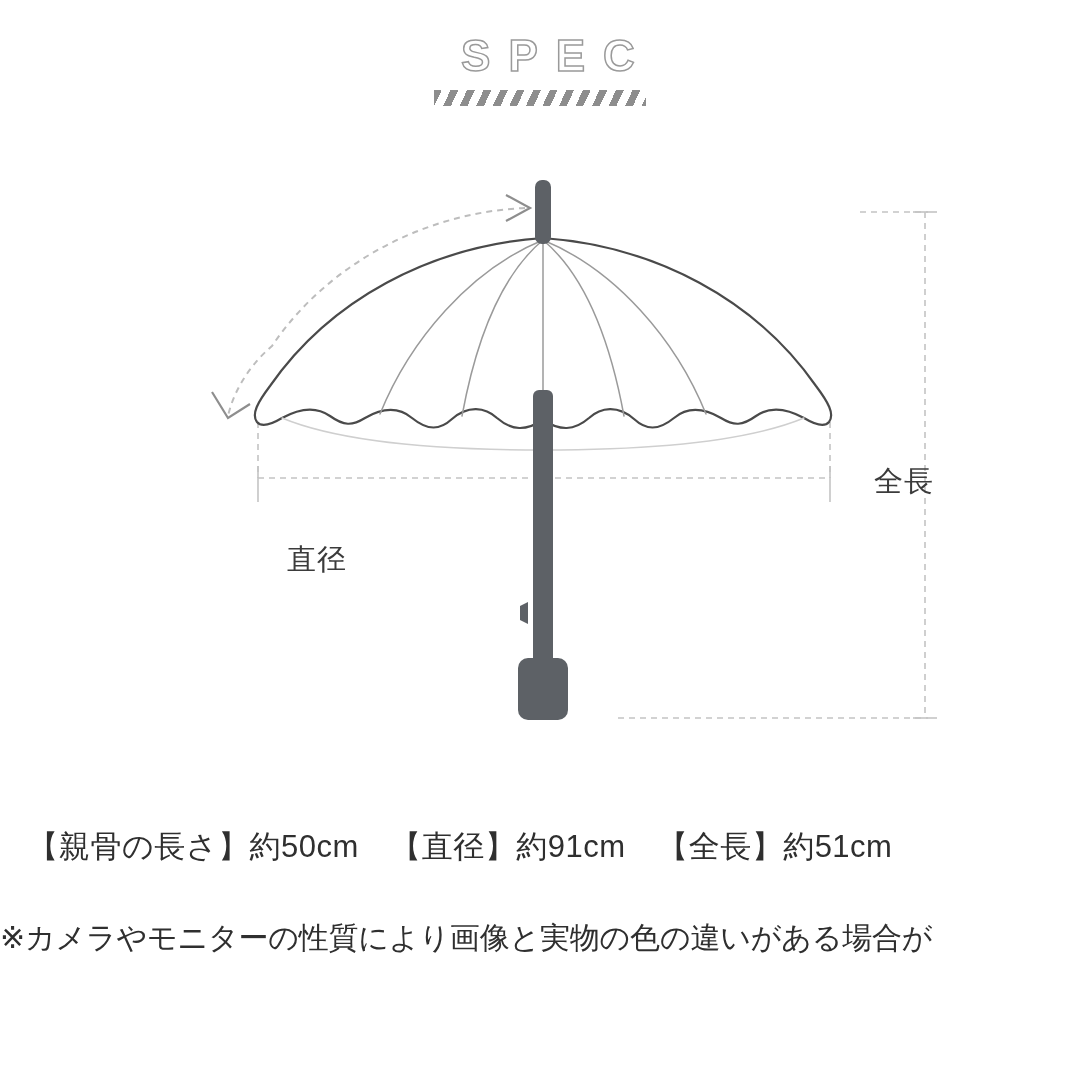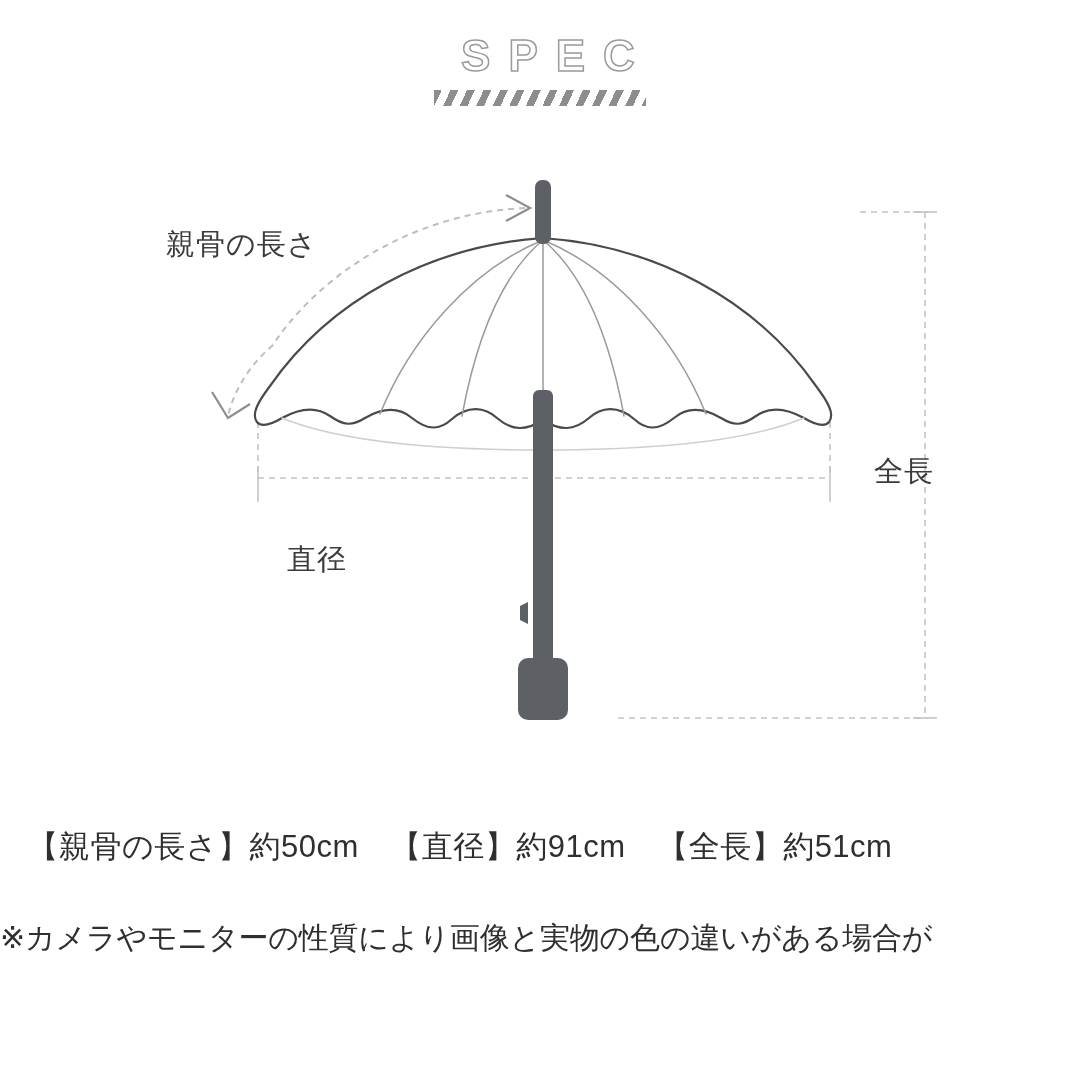--- a/index.html
+++ b/index.html
@@ -62,21 +62,21 @@
 
   .label {
     position: absolute;
     font-size: 29px;
     color: #3b3b3b;
     letter-spacing: 1px;
     white-space: nowrap;
   }
   .label-oyabone { left: 166px; top: 75px; }
   .label-chokkei { left: 287px; top: 350px; margin-top: 40px; }
-  .label-zenchou { left: 874px; top: 302px; }
+  .label-zenchou { left: 874px; top: 312px; }
 
   
   .spec-values {
     position: absolute;
     top: 826px;
     left: 0;
     width: 920px;
     text-align: center;
     font-size: 31px;
     color: #2f2f2f;
@@ -174,21 +174,20 @@
       <rect x="535" y="30" width="16" height="64" rx="7" fill="#5d6166"></rect>
 
       <rect x="533" y="240" width="20" height="290" rx="6" fill="#5d6166"></rect>
 
       <path d="M 528 452 l -8 4 v 14 l 8 4 z" fill="#5d6166"></path>
 
       <rect x="518" y="508" width="50" height="62" rx="10" fill="#5d6166"></rect>
     </g>
   </svg>
 
-  <div class="label label-oyabone">親骨の長さ</div>
   <div class="label label-chokkei">直径</div>
   <div class="label label-zenchou">全長</div>
 </div>
 
 <div class="spec-values">
   <span>【親骨の長さ】約50cm　【直径】約91cm　【全長】約51cm</span>
 </div>
 
 <div class="note">
   <div>※カメラやモニターの性質により画像と実物の色の違いがある場合が</div>

